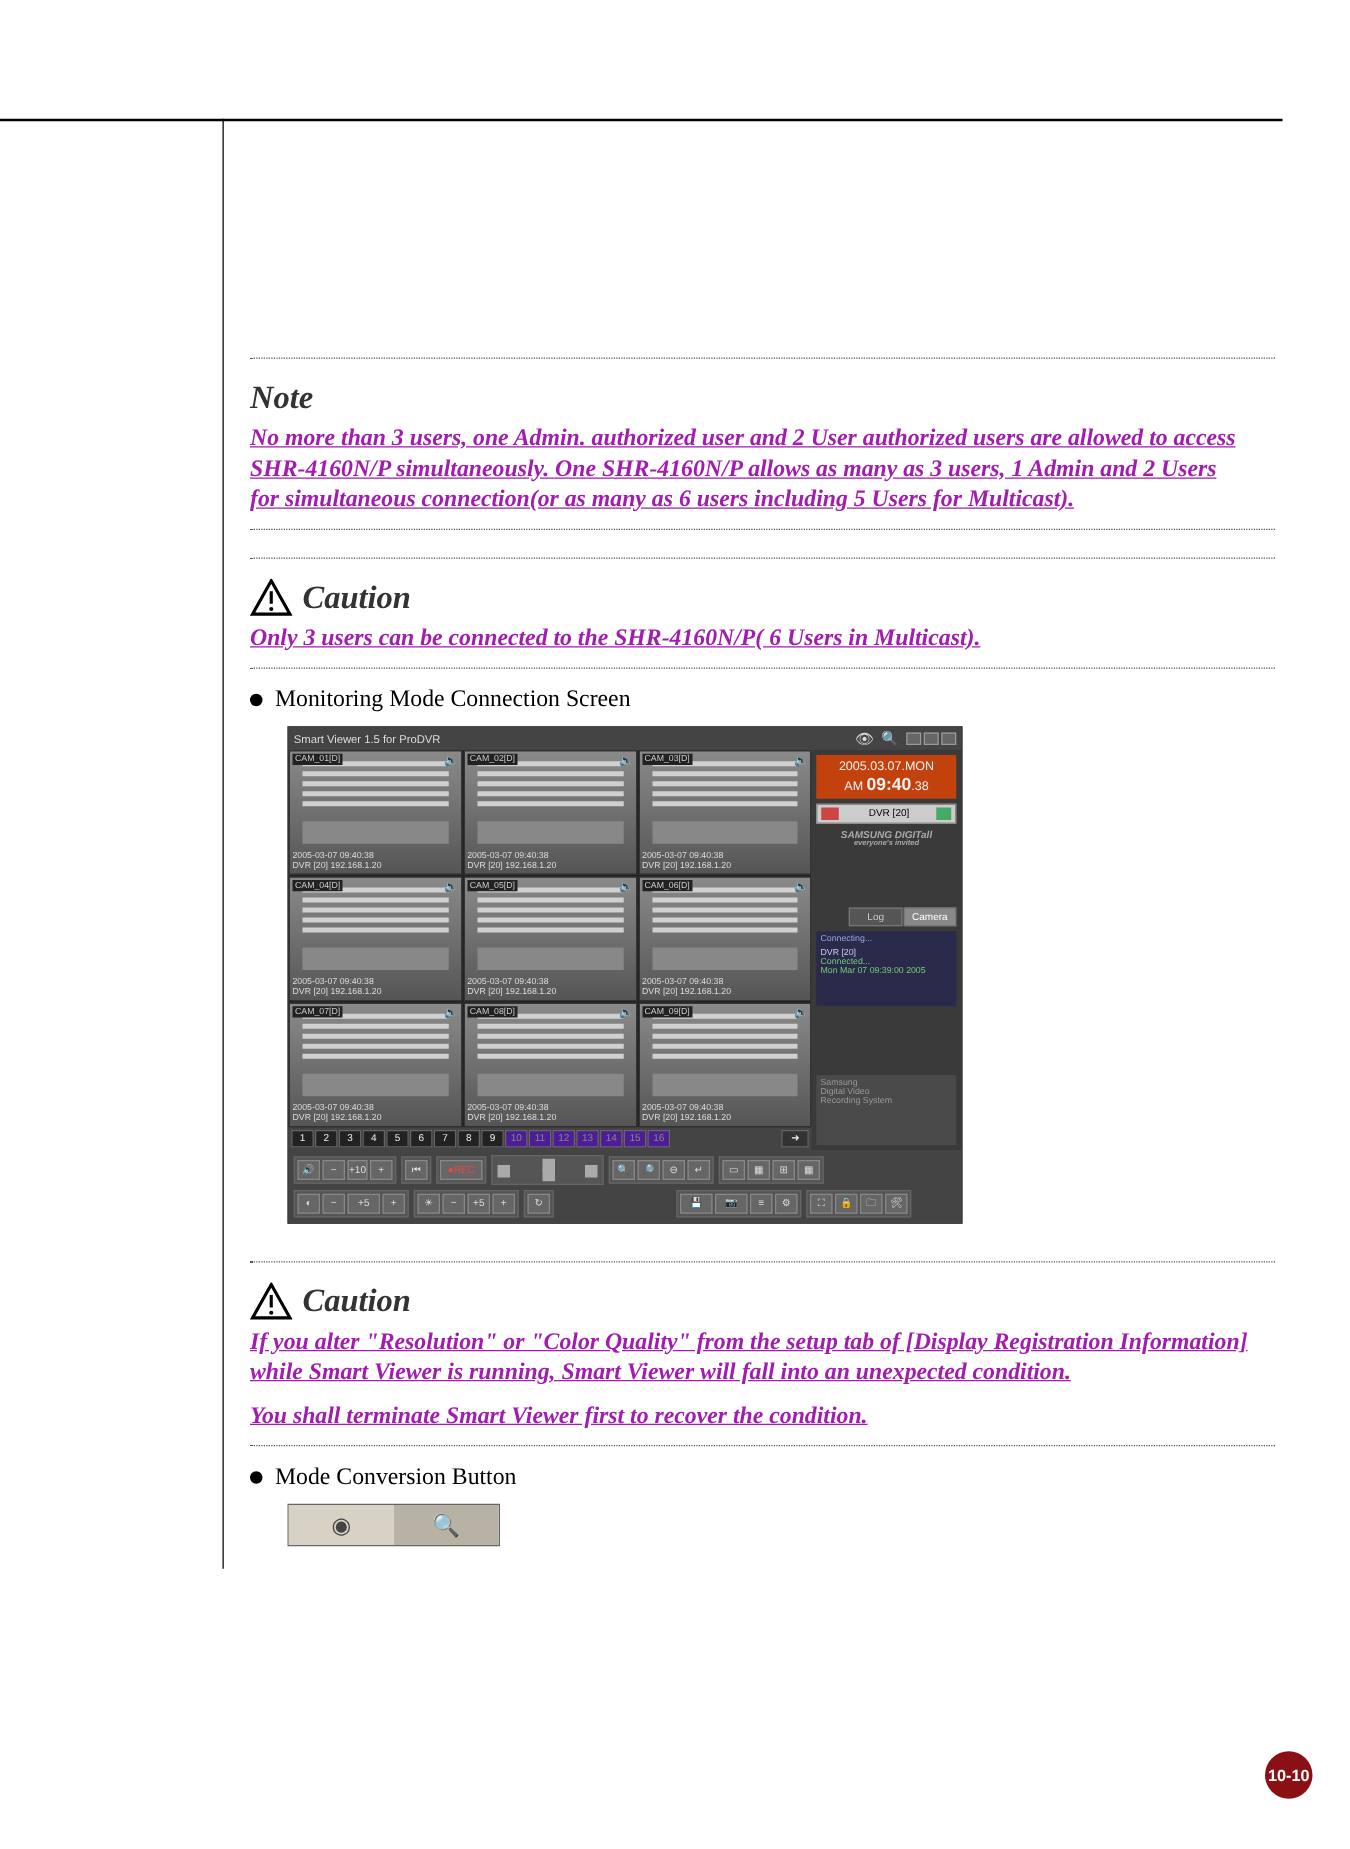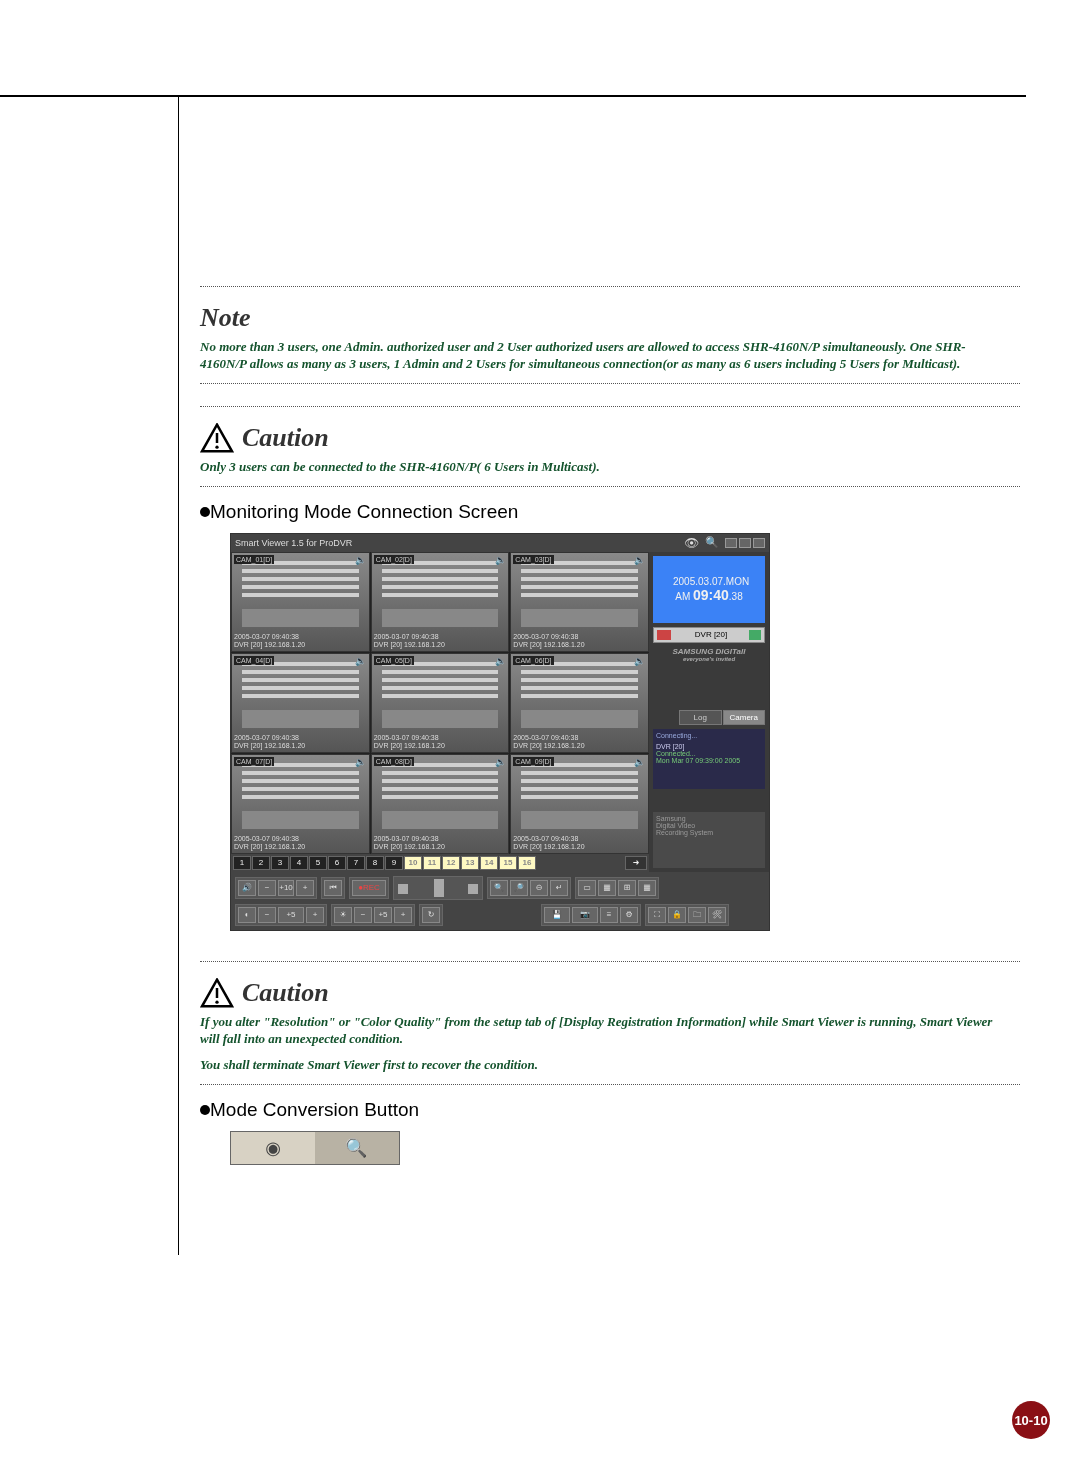--- a/index.html
+++ b/index.html
@@ -51,30 +51,33 @@
   .warn-icon {
     display: inline-block;
     width: 34px;
     height: 30px;
   }
   .warn-icon svg { width: 100%; height: 100%; }
   .note-body, .caution-body {
     font-family: Georgia, 'Times New Roman', serif;
     font-style: italic;
     font-weight: bold;
-    font-size: 13px;
+    font-size: 19px;
     line-height: 1.3;
-    color: #14532d;
+    color: #a21caf;
     margin-bottom: 10px;
     width: 800px;
+    text-decoration: underline;
   }
   .bullet-row {
     display: flex;
     align-items: center;
+    gap: 10px;
     margin: 14px 0 10px;
+    font-family: Liberation Serif, serif;
   }
   .bullet-dot {
     width: 10px; height: 10px; border-radius: 50%; background: #000;
   }
   .bullet-text {
     font-size: 19px;
     color: #000;
   }
   .screenshot {
     margin-left: 30px;
@@ -137,28 +140,28 @@
     background:#888;
   }
   .num-row {
     display:flex; gap:1px; padding:2px; background:#444;
   }
   .num-row .nb {
     width:18px; height:14px; background:#222; color:#eee;
     display:flex; align-items:center; justify-content:center;
     font-size:8px; border:1px solid #666;
   }
-  .num-row .nb.off { background:#fef9c3; color:#888;font-weight:bold; }
+  .num-row .nb.off { background:#4c1d95; color:#888; }
   .num-row .arrow { margin-left:auto; width:22px; background:#333; }
   .sv-side {
     width:120px; background:#3a3a3a; padding:4px;
     display:flex; flex-direction:column; gap:4px;
   }
   .sv-datetime {
-    background:#3b82f6; color:#f0f0f0; text-align:center; padding:20px;
+    background:#c2410c; color:#f0f0f0; text-align:center; padding:4px;
     font-size:10px;
   }
   .sv-datetime .time { font-size:14px; font-weight:bold; }
   .sv-dvrsel {
     background:#ccc; color:#000; display:flex; align-items:center;
     justify-content:space-between; padding:2px 3px; font-size:8px;
     border:1px solid #888;
   }
   .sv-dvrsel .dd { width:12px; height:10px; background:#4a6; }
   .sv-brand {

